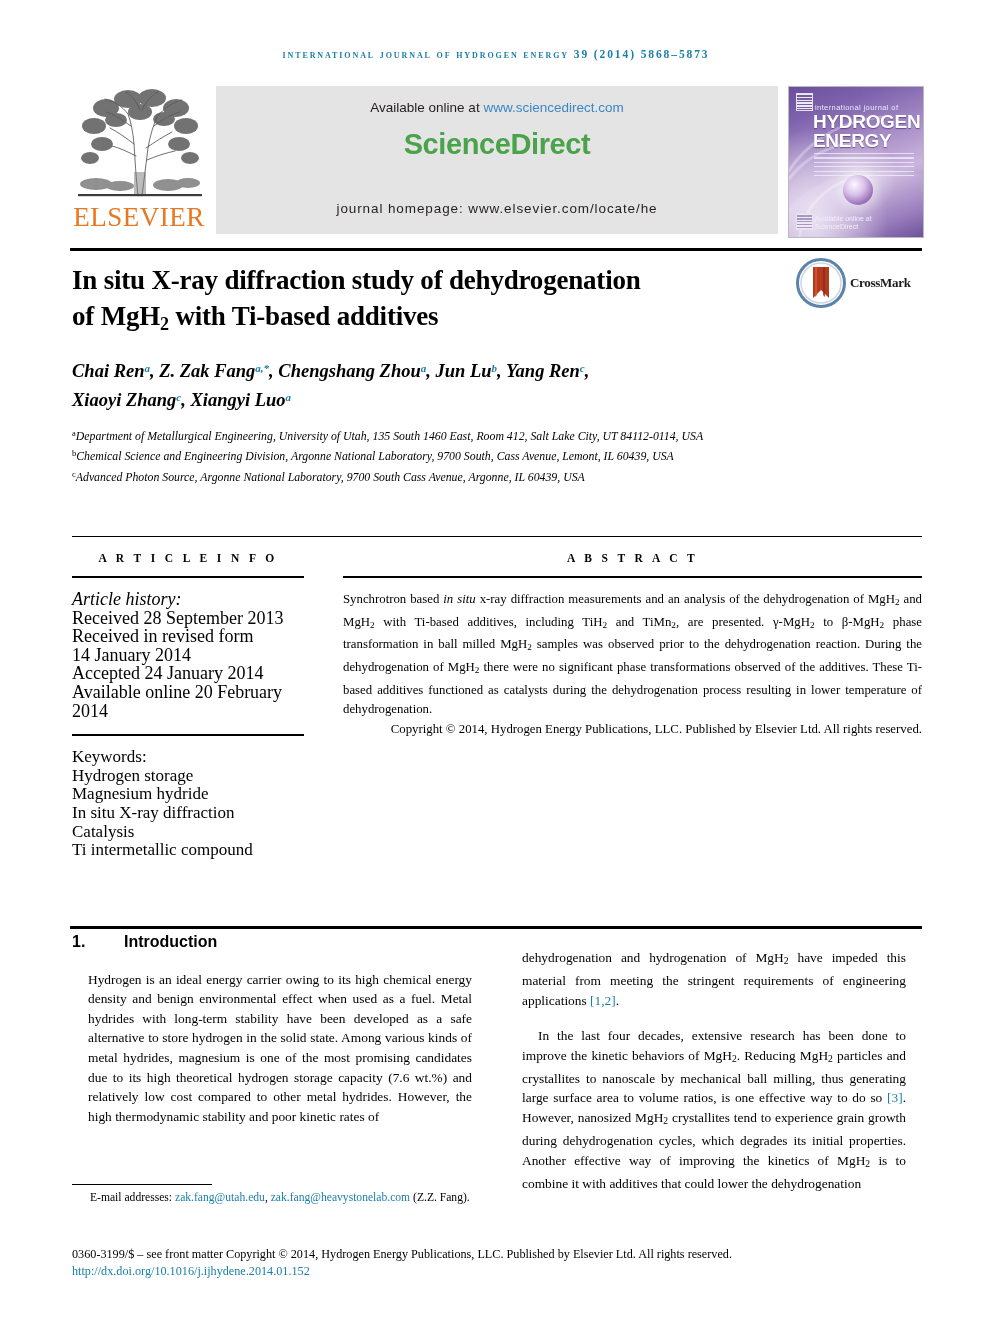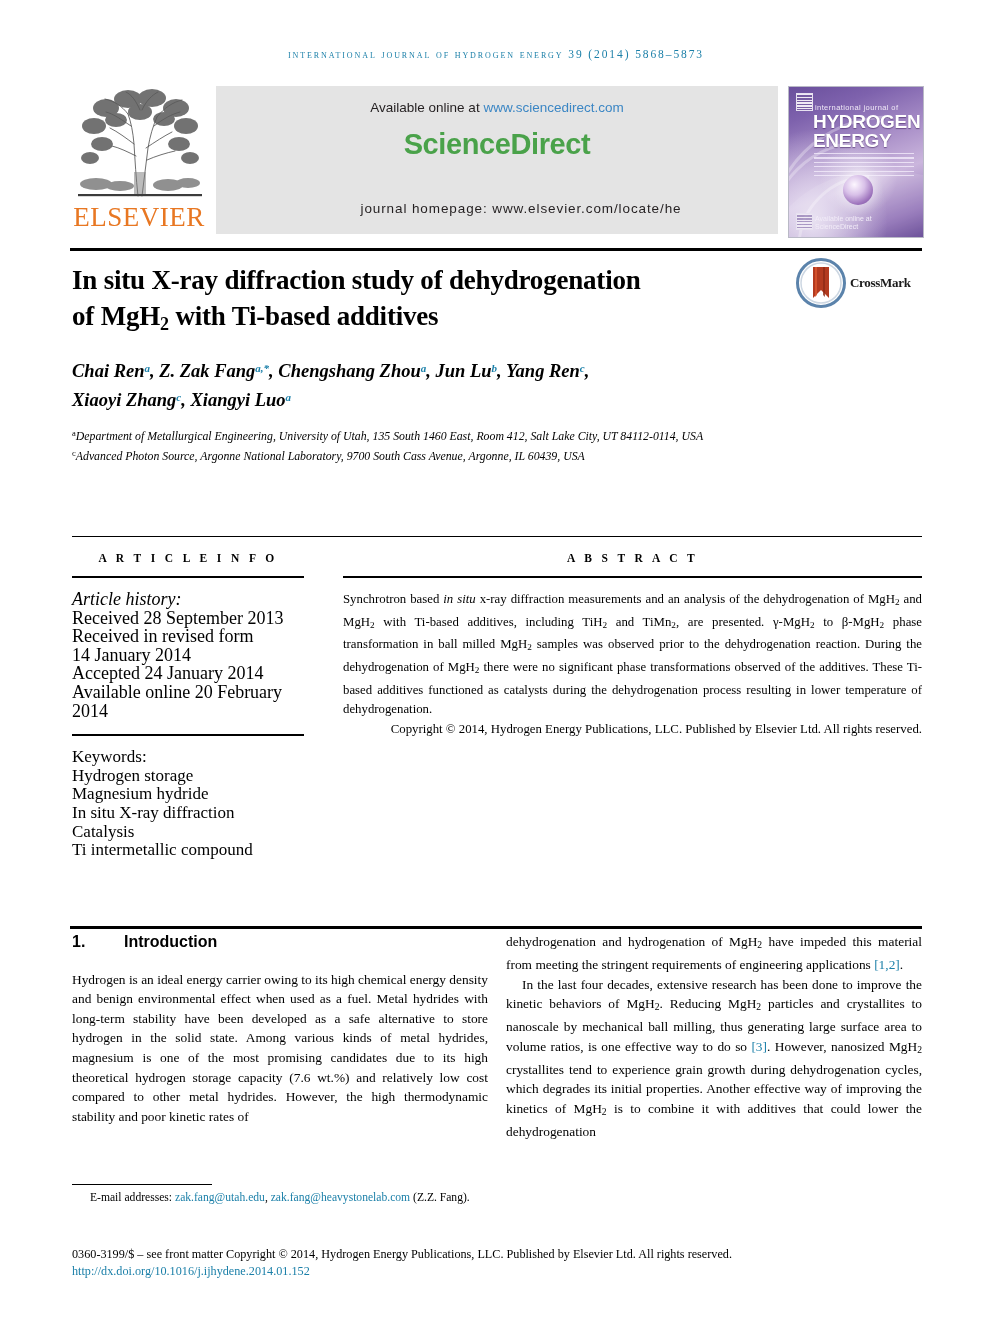--- a/index.html
+++ b/index.html
@@ -26,21 +26,21 @@
   .running-head {
     position: absolute;
     left: 70px; top: 48px; width: 852px;
     text-align: center;
     color: #1a7fa8;
     font-family: "Liberation Serif", serif;
     font-size: 11.5px;
     letter-spacing: 1.9px;
     font-variant: small-caps;
     text-transform: lowercase;
-    font-weight: 400;
+    font-weight: 700;
   }
 
   
   .masthead {
     position: absolute;
     left: 72px; top: 84px;
     width: 850px; height: 152px;
   }
   .elsevier-logo {
     position: absolute;
@@ -94,21 +94,20 @@
     letter-spacing: -0.4px;
   }
   .sd-home {
     position: absolute;
     left: 0; top: 115px; width: 562px;
     text-align: center;
     font-family: "Liberation Sans", sans-serif;
     font-size: 13.5px;
     letter-spacing: 0.9px;
     color: #231f20;
-    padding-left: 24px;
   }
 
   
   .cover {
     position: absolute;
     left: 716px; top: 2px;
     width: 134px; height: 150px;
     border: 1px solid #b9b9c6;
     background:
       radial-gradient(circle at 52% 60%, rgba(255,255,255,0.55) 0%, rgba(255,255,255,0) 34%),
@@ -311,21 +310,21 @@
   }
   .col-left  { left: 72px;  top: 932px; }
   .col-right { left: 506px; top: 932px; }
   .sec-title {
     font-family: "Liberation Sans", sans-serif;
     font-weight: bold;
     font-size: 16px;
     margin: 0 0 18px 0;
   }
   .sec-title .num { display: inline-block; width: 52px; }
-  .col p { margin: 0; }
+  .col p { margin: 16px; }
   .col p.ind { text-indent: 16px; }
   .ref { color: #1a7fa8; }
 
   
   .foot-rule {
     position: absolute;
     left: 72px; top: 1184px;
     width: 140px; height: 1px; background: #000;
   }
   .footnote {
@@ -458,20 +457,21 @@
     </svg>
     <div class="cm-label">CrossMark</div>
   </div>
 
   <div class="authors">
     <span><span>Chai Ren</span><sup>a</sup><span>, </span></span><span><span>Z. Zak Fang</span><sup>a,*</sup><span>, </span></span><span><span>Chengshang Zhou</span><sup>a</sup><span>, </span></span><span><span>Jun Lu</span><sup>b</sup><span>, </span></span><span><span>Yang Ren</span><sup>c</sup><span>, </span></span><br><span><span>Xiaoyi Zhang</span><sup>c</sup><span>, </span></span><span><span>Xiangyi Luo</span><sup>a</sup></span>
   </div>
 
   <div class="affils">
     <div><sup>a</sup><span>Department of Metallurgical Engineering, University of Utah, 135 South 1460 East, Room 412, Salt Lake City, UT 84112-0114, USA</span></div>
+    <div><sup>b</sup><span>Chemical Science and Engineering Division, Argonne National Laboratory, 9700 South, Cass Avenue, Lemont, IL 60439, USA</span></div>
     <div><sup>c</sup><span>Advanced Photon Source, Argonne National Laboratory, 9700 South Cass Avenue, Argonne, IL 60439, USA</span></div>
   </div>
 
   <div class="rule-thin" style="left:72px; top:536px; width:850px;"></div>
 
   <div class="info-col">
     <div class="sec-head">A R T I C L E   I N F O</div>
     <div class="info-rule"></div>
     <div class="info-body">
       <div class="it">Article history:</div>

